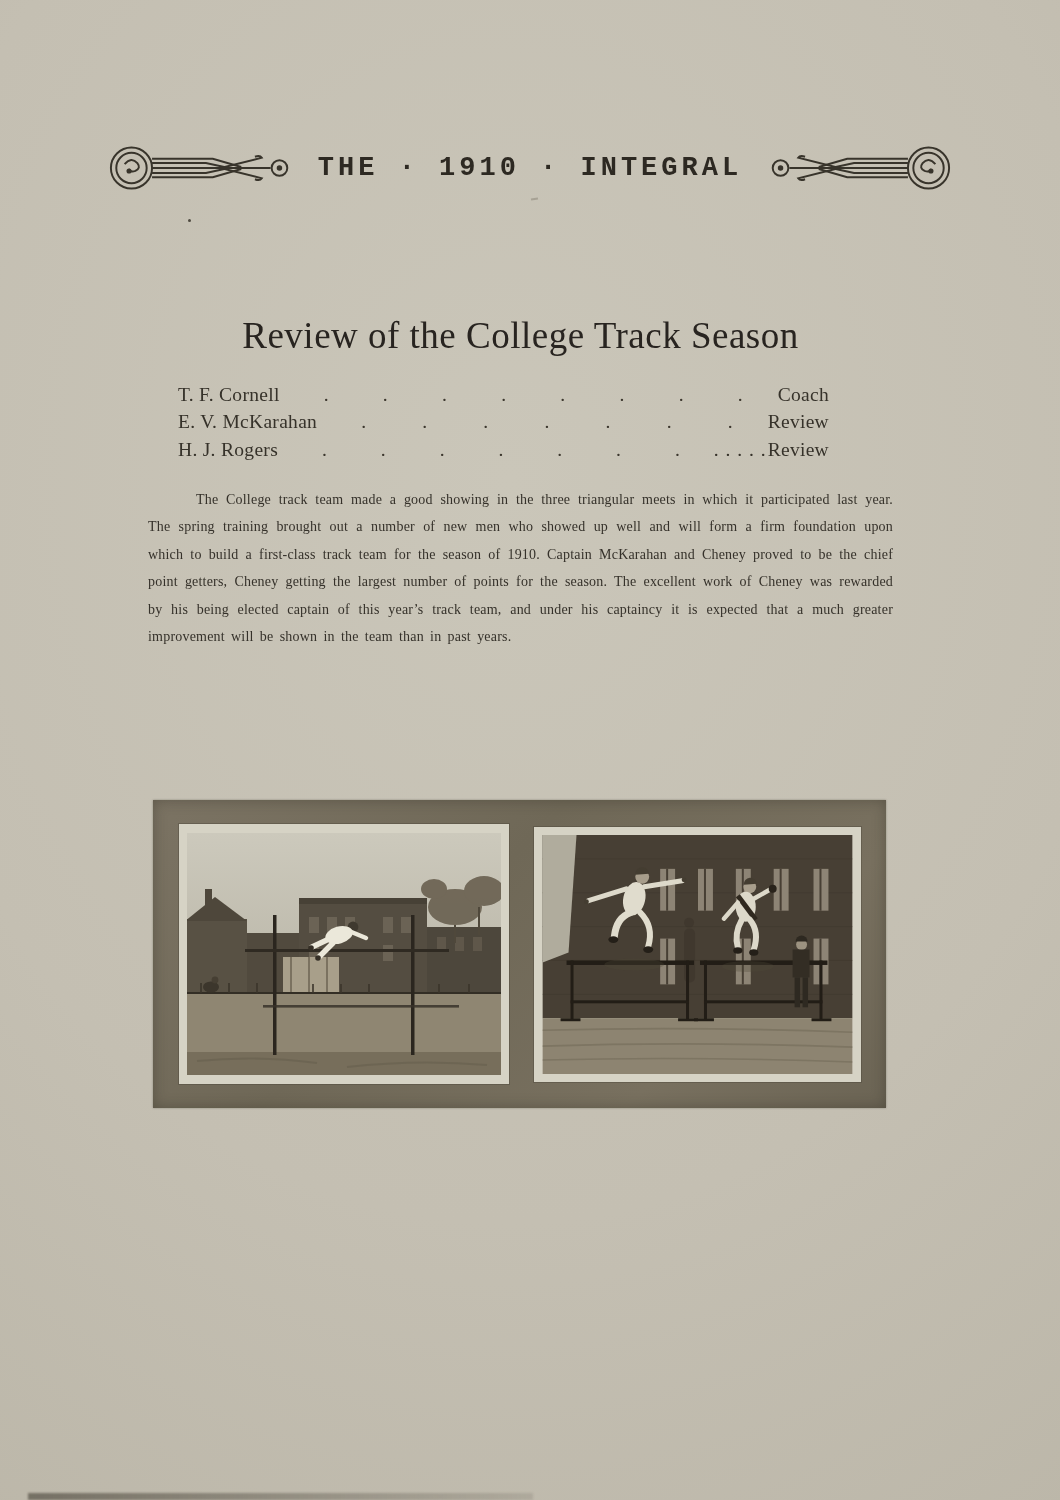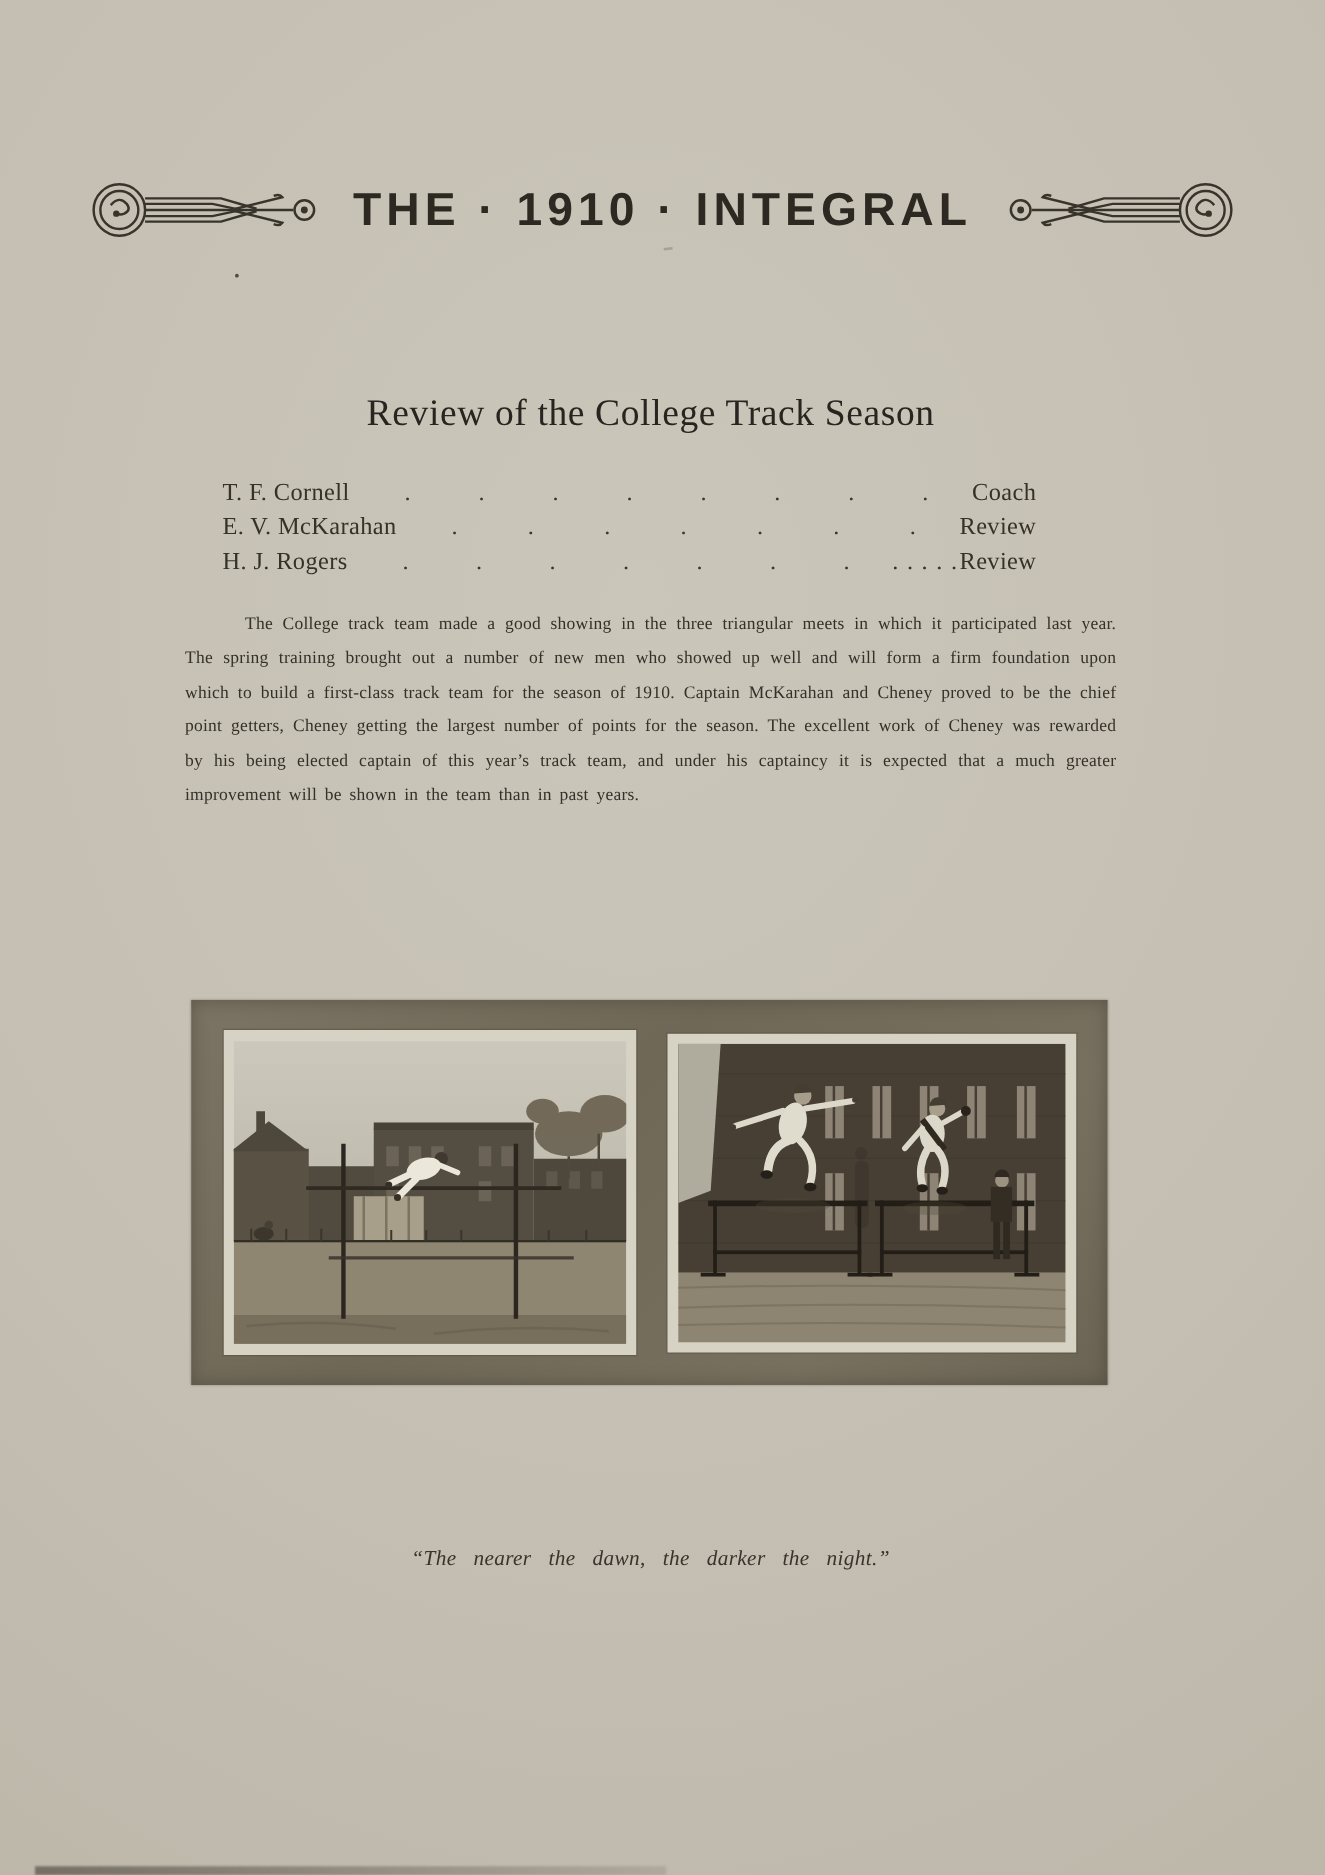--- a/index.html
+++ b/index.html
@@ -4,31 +4,31 @@
 <style>
   html,body{margin:0;padding:0;background:#9e998c;}
   .page{
     position:relative;width:1060px;height:1500px;overflow:hidden;
     background:radial-gradient(ellipse 130% 110% at 48% 32%, #cac6b9 0%, #c4bfb2 45%, #bbb6a8 78%, #b0ab9c 100%);
     font-family:"Liberation Serif", serif;color:#322e27;
   }
   
   .masthead{position:absolute;top:136px;left:0;width:100%;height:64px;
     display:flex;align-items:center;justify-content:center;gap:14px;}
-  .masthead-title{font-family:Liberation Sans, sans-serif;font-weight:bold;
-    font-size:37px;letter-spacing:4px;color:#2d2922;white-space:nowrap;padding:0 2px;}
+  .masthead-title{font-family:Liberation Mono, monospace;font-weight:bold;
+    font-size:27px;letter-spacing:4px;color:#2d2922;white-space:nowrap;padding:0 2px;}
   .ornament{width:196px;height:56px;flex:0 0 auto;}
   .ornament.flip{transform:scaleX(-1);}
   .speck1{position:absolute;left:188px;top:219px;width:3px;height:3px;border-radius:50%;
     background:#3a352c;opacity:.85;}
   .speck2{position:absolute;left:531px;top:198px;width:7px;height:2px;background:#55504394;
     opacity:.5;transform:rotate(-8deg);}
   
   .article-title{position:absolute;top:314px;left:148px;width:745px;text-align:center;
-    font-size:30px;letter-spacing:.5px;color:#282420;}
+    font-size:37px;letter-spacing:.5px;color:#282420;}
   
   .roster{position:absolute;top:381px;left:178px;width:651px;font-size:19.5px;color:#36322a;}
   .roster-row{display:flex;align-items:baseline;line-height:27.4px;height:27.4px;}
   .roster-name{flex:0 0 auto;letter-spacing:.3px;}
   .dot-leader{flex:1 1 auto;text-align:justify;text-align-last:justify;
     padding:0 34px 0 44px;overflow:hidden;white-space:nowrap;color:#3c372e;}
   .row-leader{flex:0 0 auto;letter-spacing:1px;margin-right:1px;}
   .roster-role{flex:0 0 auto;letter-spacing:.3px;}
   
   .article-body{position:absolute;top:486px;left:148px;width:745px;
@@ -274,16 +274,15 @@
           <circle cx="231" cy="54" r="4" fill="#29231b"></circle>
           <path d="M200 85 q-8 14 -4 28" stroke="#dcd8c9" stroke-width="6" fill="none" stroke-linecap="round"></path>
           <ellipse cx="196" cy="116" rx="4.6" ry="3.2" fill="#241f18"></ellipse>
           <path d="M208 85 q10 12 4 30" stroke="#dcd8c9" stroke-width="6" fill="none" stroke-linecap="round"></path>
           <ellipse cx="212" cy="118" rx="4.6" ry="3.2" fill="#241f18"></ellipse>
         </g>
       </svg>
     </div>
   </div>
 
-  <div class="page-quote">“The nearer the dawn, the darker the night.”</div>
 
   <div class="bottom-shadow"></div>
 </div>
 
 </body></html>

